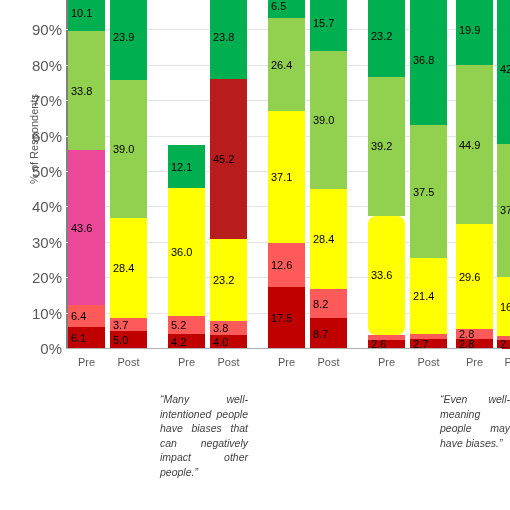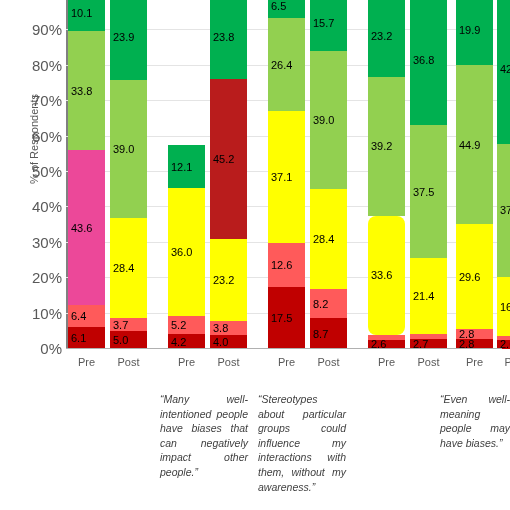--- a/index.html
+++ b/index.html
@@ -321,17 +321,16 @@
       <div class="xtick" style="left: 264.5px;">Pre</div>
       <div class="xtick" style="left: 306.5px;">Post</div>
       <div class="xtick" style="left: 364.5px;">Pre</div>
       <div class="xtick" style="left: 406.5px;">Post</div>
       <div class="xtick" style="left: 452.5px;">Pre</div>
       <div class="xtick" style="left: 493.5px;">Post</div>
     </div>
 
   <div class="captions" id="captions">
       <div class="caption" style="left: 160px; width: 88px;">“Many well-intentioned people have biases that can negatively impact other people.”</div>
-      <div class="caption" style="left: 258px; width: 88px;">“Stereotypes about particular groups could influence my interactions with them, without my awareness.”</div>
       <div class="caption" style="left: 440px; width: 70px;">“Even well-meaning people may have biases.”</div>
     </div>
 
 </div>
 
 </body></html>

